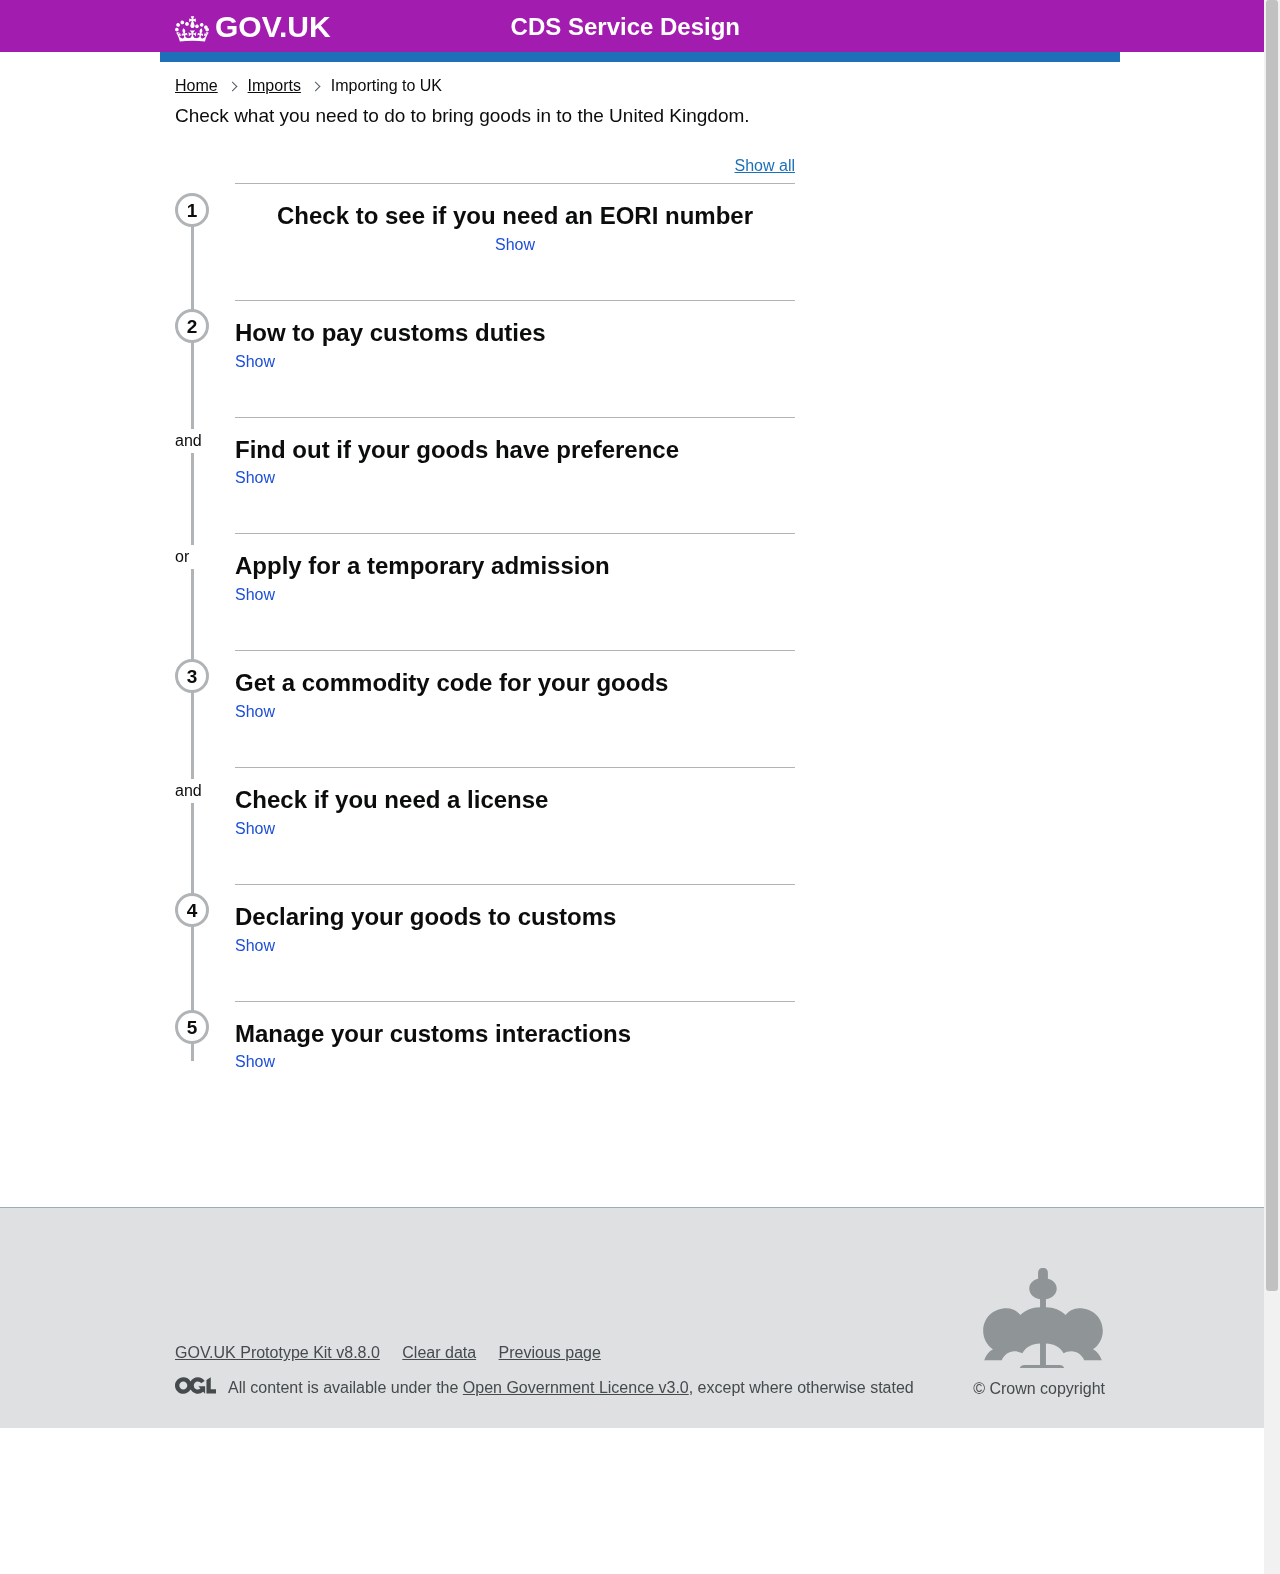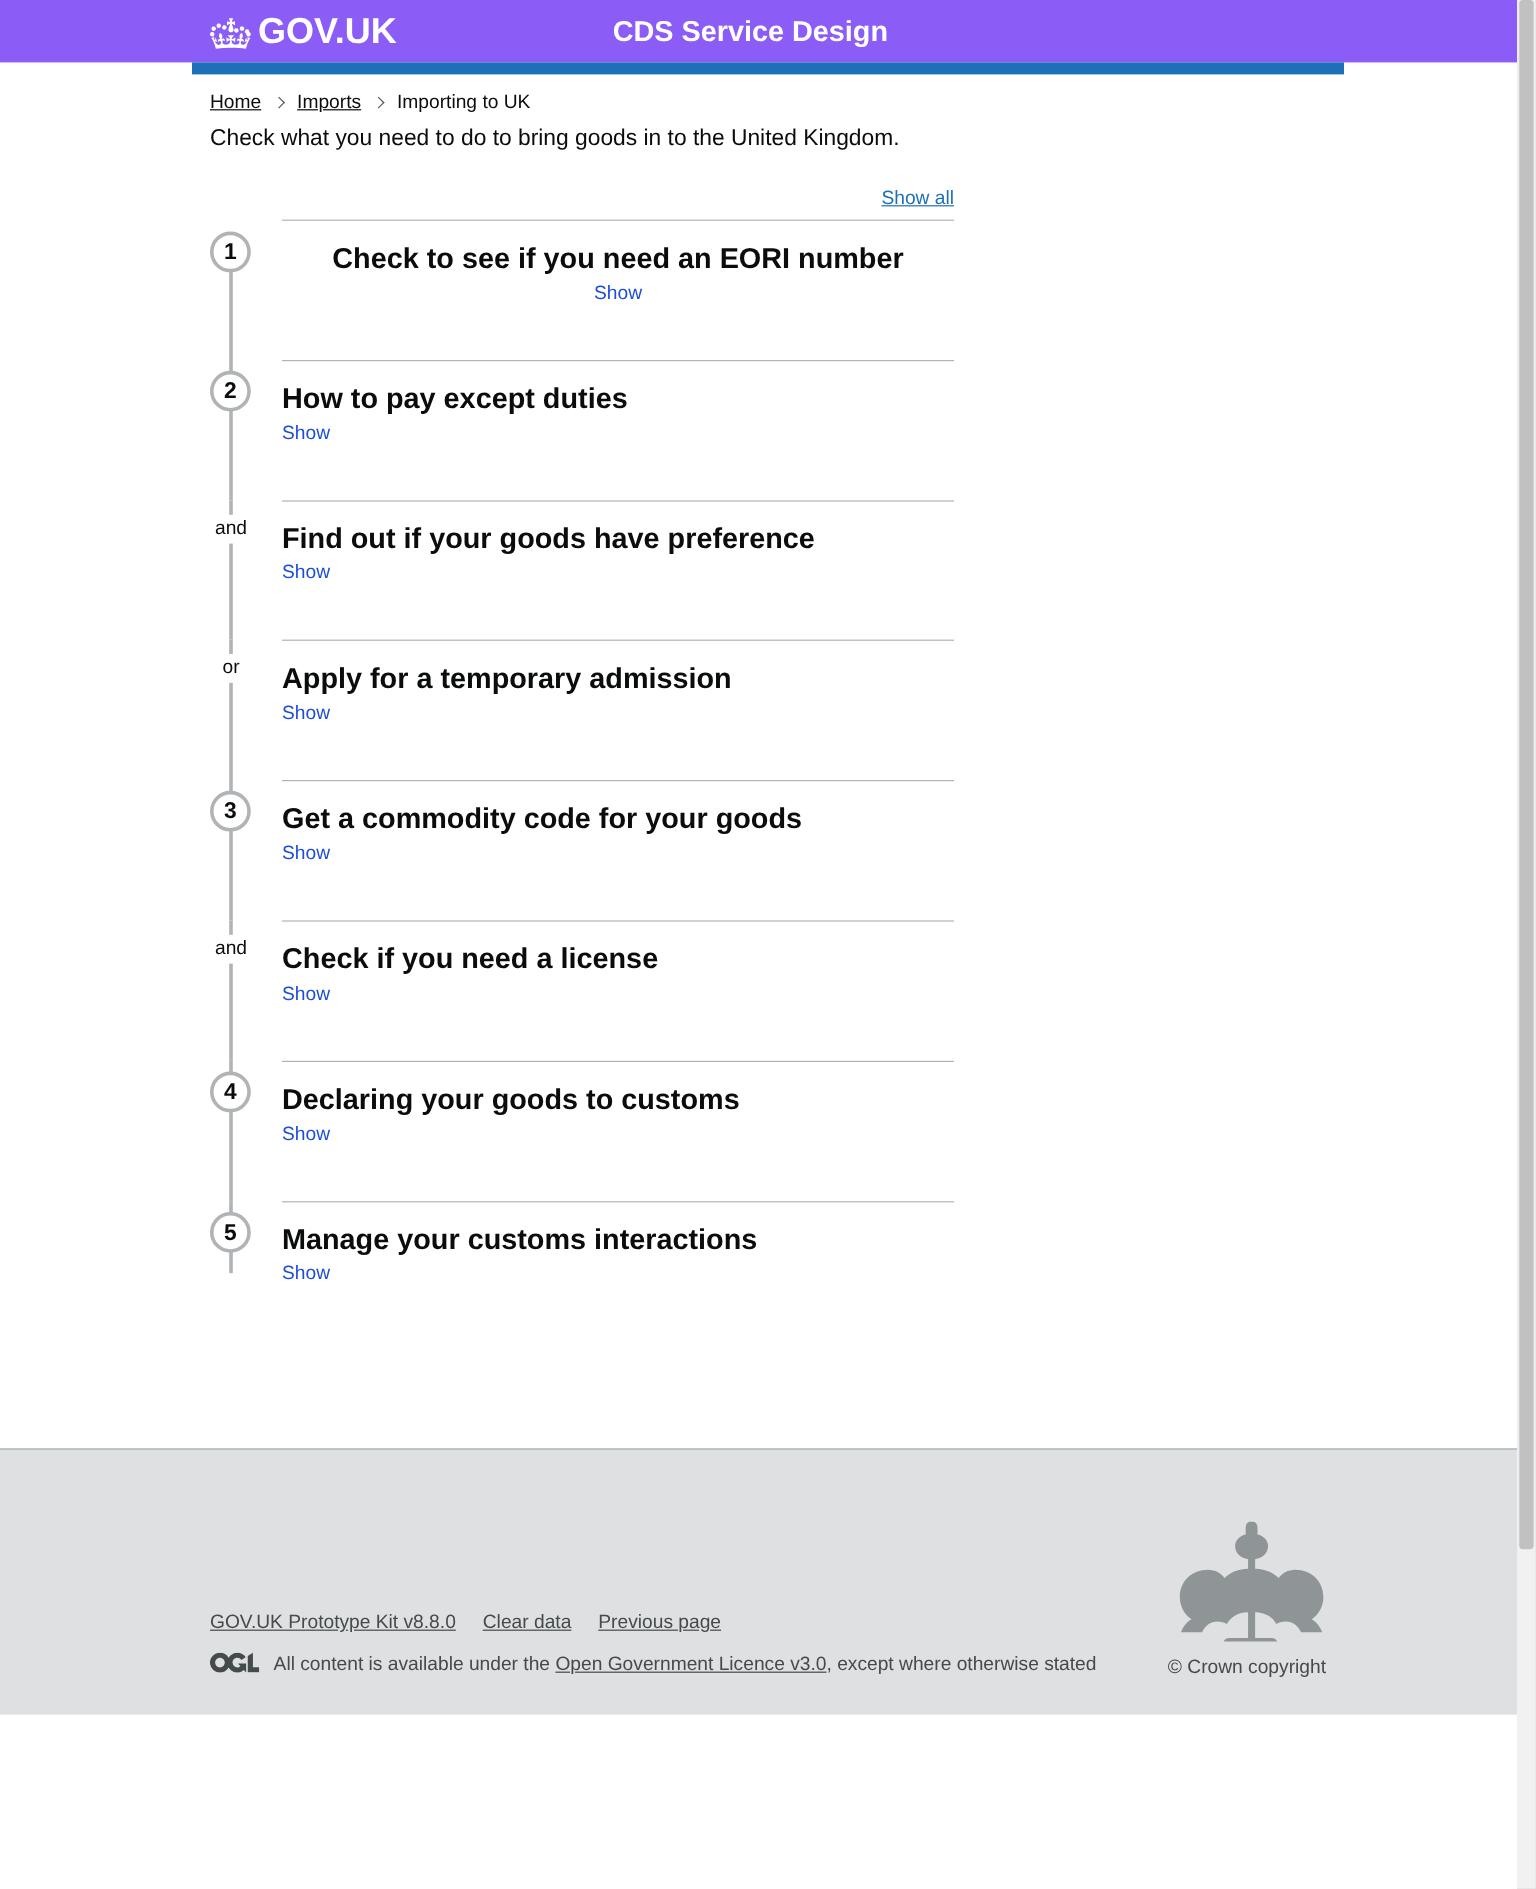--- a/index.html
+++ b/index.html
@@ -6,21 +6,21 @@
   body {
     font-family: "HelveticaNeue", "Helvetica Neue", Arial, sans-serif;
     font-size: 19px;
     color: #0b0c0c;
     background: #fff;
   }
   a { color: #1d70b8; }
   
   
   .header {
-    background: #8b5cf6;
+    background: #a21caf;
     color: #fff;
   }
   .header-inner {
     max-width: 960px;
     margin: 0 auto;
     padding: 10px 15px 8px;
     display: flex;
     align-items: center;
   }
   .govuk-logo {
@@ -125,21 +125,20 @@
     font-weight: 700;
     font-size: 19px;
     z-index: 2;
   }
   .step .logic {
     position: absolute;
     left: 0;
     top: 12px;
     width: 35px;
     background: #fff;
-    text-align: center;
     font-size: 16px;
     padding: 3px 0;
     z-index: 2;
   }
   .step-inner {
     border-top: 1px solid #b1b4b6;
     padding: 18px 0 45px;
   }
   .step:first-child .step-inner { border-top: 1px solid #b1b4b6; }
   .step-title {
@@ -233,21 +232,21 @@
         <a href="#">Show all</a>
       </div>
       <div class="steps-top-border"></div>
       <ol class="steps" id="steps-list">
           <li class="step">
             <span class="circle">1</span>
             <div class="step-inner" style="border-top: none; text-align: center;"><h2 class="step-title">Check to see if you need an EORI number</h2><a href="#" class="toggle">Show</a></div>
           </li>
           <li class="step">
             <span class="circle">2</span>
-            <div class="step-inner"><h2 class="step-title">How to pay except duties</h2><a href="#" class="toggle">Show</a></div>
+            <div class="step-inner"><h2 class="step-title">How to pay customs duties</h2><a href="#" class="toggle">Show</a></div>
           </li>
           <li class="step">
             <span class="logic">and</span>
             <div class="step-inner"><h2 class="step-title">Find out if your goods have preference</h2><a href="#" class="toggle">Show</a></div>
           </li>
           <li class="step">
             <span class="logic">or</span>
             <div class="step-inner"><h2 class="step-title">Apply for a temporary admission</h2><a href="#" class="toggle">Show</a></div>
           </li>
           <li class="step">

